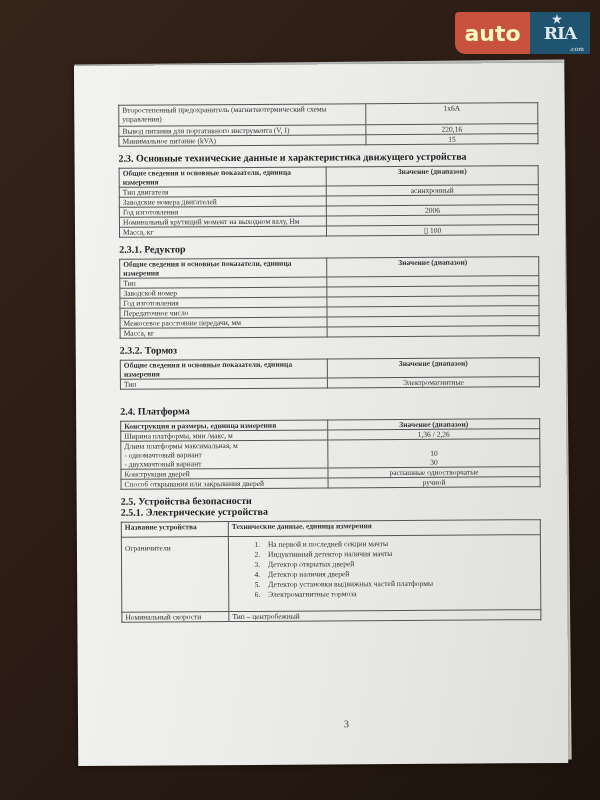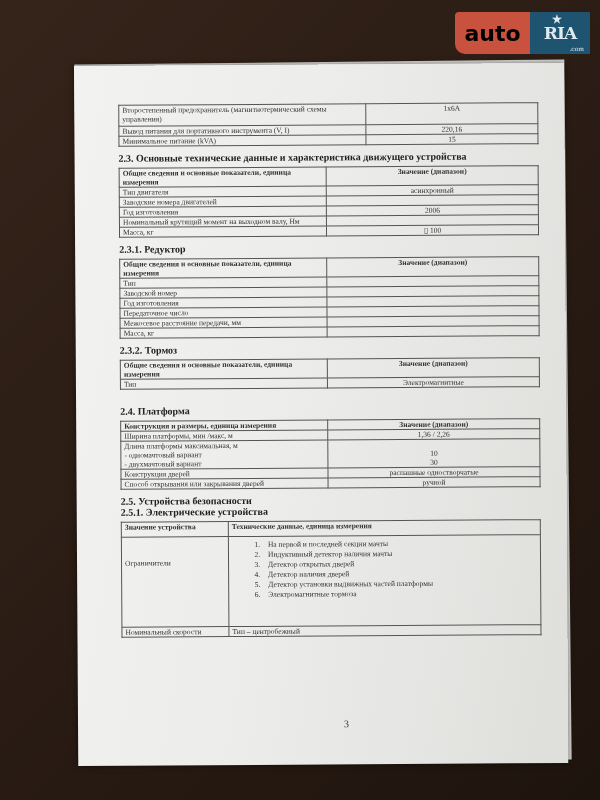--- a/index.html
+++ b/index.html
@@ -10,21 +10,21 @@
   }
   .bg-shade {
     position:absolute; inset:0;
     background:linear-gradient(135deg,#35241a 0%,#2a1c14 50%,#1e140e 100%);
   }
   .logo {
     position:absolute; left:455px; top:12px; height:42px; width:135px;
     display:flex; border-radius:4px 0 0 4px; overflow:hidden;
   }
   .logo .auto {
-    background:#c9523f; color:#000000; width:75px;
+    background:#c9523f; color:#fef9c3; width:75px;
     font-family:"DejaVu Sans", sans-serif; font-size:22px; font-weight:bold;
     display:flex; align-items:center; justify-content:center;
     border-radius:0 0 0 10px;
   }
   .logo .ria {
     background:#1f5470; color:#dfe9ef; width:60px; position:relative;
     font-family:"DejaVu Serif", serif; font-size:17px; font-weight:bold;
     display:flex; align-items:center; justify-content:center; letter-spacing:-1px;
   }
   .logo .ria .star { position:absolute; top:1px; left:22px; font-size:11px; }
@@ -201,25 +201,25 @@
             <td class="val">ручной</td>
           </tr>
     </tbody>
       </table>
 
     <div class="h" style="margin-bottom:0">2.5. Устройства безопасности</div>
     <div class="h" style="margin-top:0">2.5.1. Электрические устройства</div>
     <table class="t5">
       <tbody>
           <tr>
-        <th style="height:14px">Значение устройства</th>
+        <th style="height:14px">Название устройства</th>
         <th>Технические данные, единица измерения</th>
       </tr>
       <tr>
-        <td style="height:68px;padding-top:21px">Ограничители</td>
+        <td style="height:68px;padding-top:6px">Ограничители</td>
         <td style="padding-top:3px">
           <ol>
             <li>На первой и последней секции мачты</li>
             <li>Индуктивный детектор наличия мачты</li>
             <li>Детектор открытых дверей</li>
             <li>Детектор наличия дверей</li>
             <li>Детектор установки выдвижных частей платформы</li>
             <li>Электромагнитные тормоза</li>
           </ol>
         </td>

